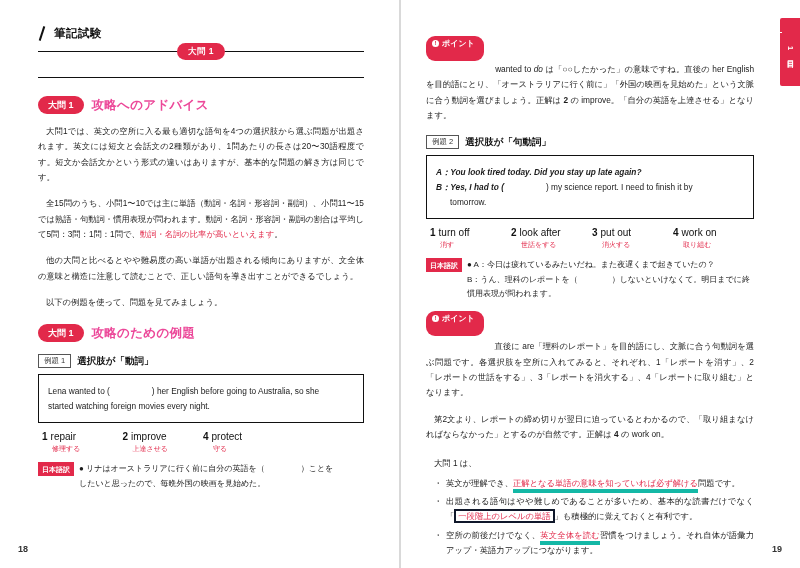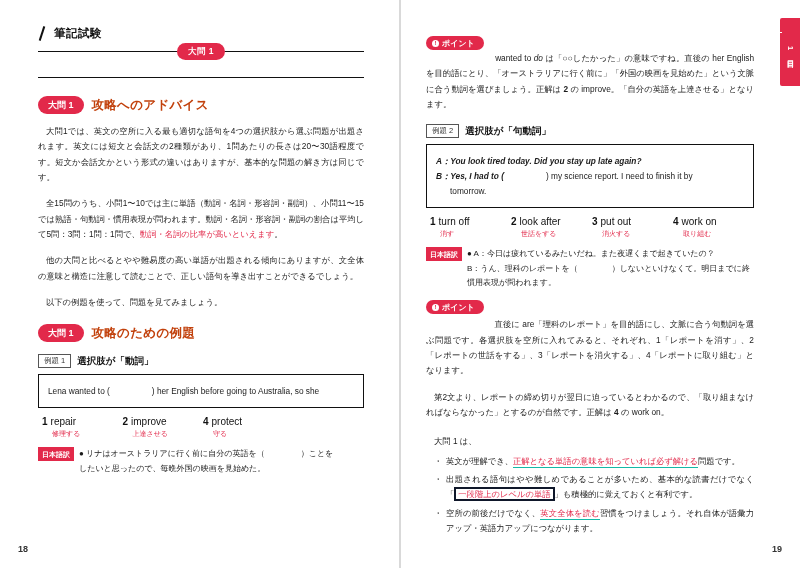--- a/index.html
+++ b/index.html
@@ -111,35 +111,35 @@
     color: #fff;
     font-size: 9px;
     font-weight: bold;
     border-radius: 9px;
     padding: 2.5px 10px;
     white-space: nowrap;
   }
   .sec-text {
     font-size: 12.5px;
     font-weight: bold;
-    color: #c2410c;
+    color: #ec4899;
     letter-spacing: 0.3px;
   }
   p.body {
     font-size: 8.3px;
     line-height: 1.85;
     color: #1a1a1a;
     margin: 0 0 11px 0;
     text-align: justify;
   }
   p.body.indent { text-indent: 8px; }
   .red { color: #e2294a; }
   .underline-red {
     color: #e2294a;
-    border-bottom: 1px solid #14b8a6;
+    border-bottom: 4px solid #14b8a6;
     padding-bottom: 1px;
   }
   
   .rei-head {
     display: flex;
     align-items: flex-end;
     gap: 6px;
     margin: 12px 0 6px 0;
   }
   .rei-tag {
@@ -228,21 +228,21 @@
   }
   .point-pill {
     display: inline-flex;
     align-items: center;
     gap: 3px;
     background: #e2294a;
     color: #fff;
     font-size: 8px;
     font-weight: bold;
     border-radius: 9px;
-    padding: 2px 9px 1px 6px;
+    padding: 2px 9px 12px 6px;
   }
   .point-pill .dot {
     display: inline-block;
     width: 7px;
     height: 7px;
     border-radius: 50%;
     background: #fff;
     color: #e2294a;
     font-size: 6px;
     line-height: 7px;
@@ -352,20 +352,21 @@
 
     <div class="rei-head">
       <span class="rei-tag">例題 1</span>
       <span class="rei-label">選択肢が「動詞」</span>
     </div>
 
     <div class="bracket-box">
       <div class="q-line">
         <span>Lena wanted to (</span><span class="blank"></span><span>) her English before going to Australia, so she</span>
       </div>
+      <div class="q-line">started watching foreign movies every night.</div>
     </div>
 
     <div class="choices">
       <div class="choice">
         <div class="choice-top"><span class="choice-num">1</span><span>repair</span></div>
         <div class="choice-ja">修理する</div>
       </div>
       <div class="choice">
         <div class="choice-top"><span class="choice-num">2</span><span>improve</span></div>
         <div class="choice-ja">上達させる</div>

